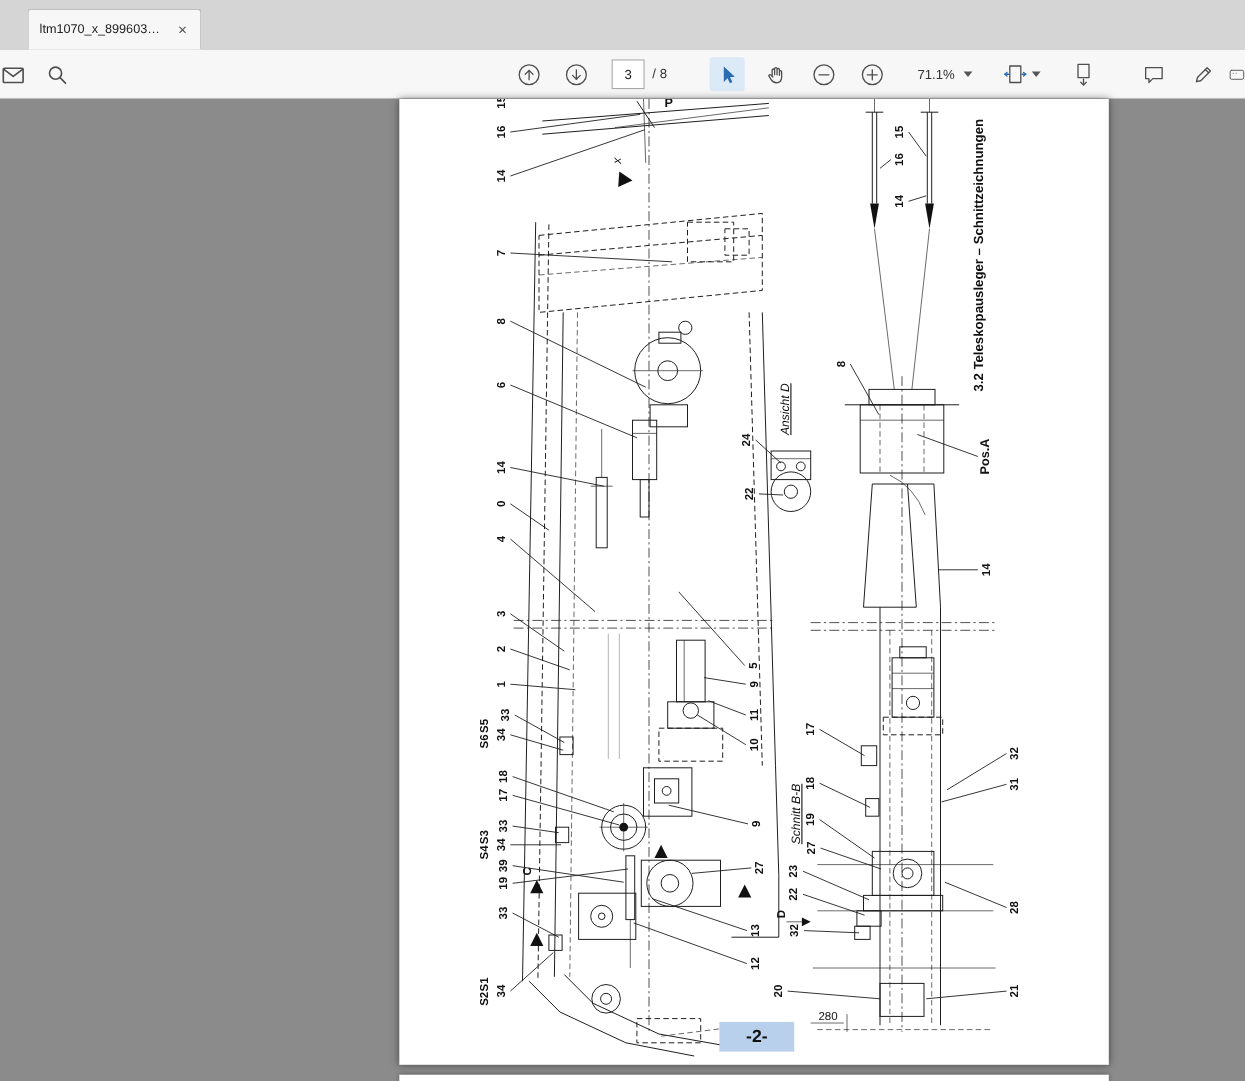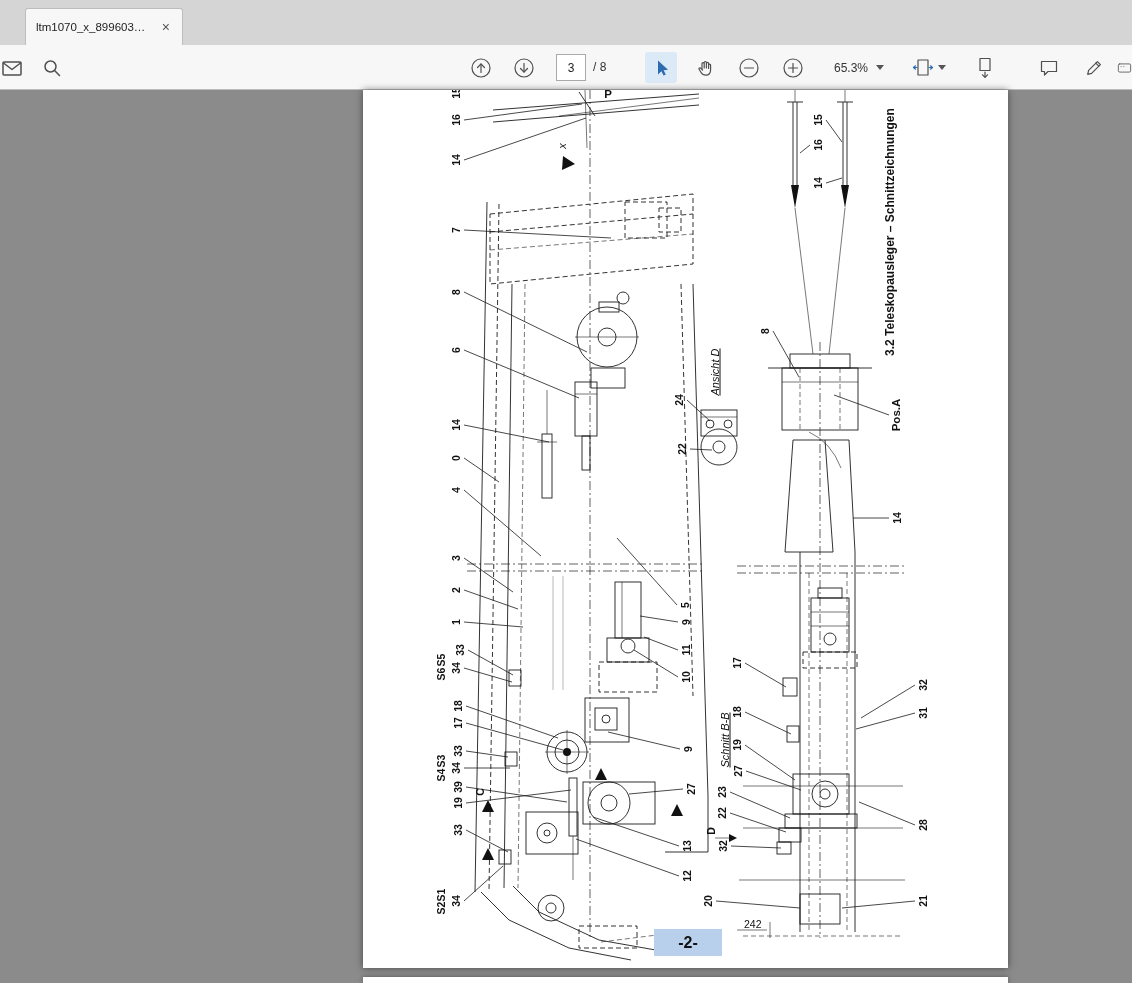--- a/index.html
+++ b/index.html
@@ -103,21 +103,21 @@
   </div>
   <div class="tbtn" style="left:777px">
     <svg class="ic ic-thin" width="22" height="22" viewBox="0 0 22 22">
         <circle cx="11" cy="11" r="9"></circle>
         <line x1="6.5" y1="11" x2="15.5" y2="11"></line>
         <line x1="11" y1="6.5" x2="11" y2="15.5"></line>
       </svg>
   </div>
 
   <div class="zoom-combo">
-    <span>65.3%</span>
+    <span>71.1%</span>
     <span class="caret"></span>
   </div>
 
   <div class="combo-btn" style="left:912px">
     <svg class="ic ic-thin" width="22" height="20" viewBox="0 0 22 20">
         <rect x="6" y="2" width="10" height="15"></rect>
         <line x1="1.5" y1="9.5" x2="5" y2="9.5" style="stroke:#2b6cb0"></line>
         <polyline points="3.5,7.8 1.5,9.5 3.5,11.2" style="stroke:#2b6cb0"></polyline>
         <line x1="17" y1="9.5" x2="20.5" y2="9.5" style="stroke:#2b6cb0"></line>
         <polyline points="18.5,7.8 20.5,9.5 18.5,11.2" style="stroke:#2b6cb0"></polyline>
@@ -405,17 +405,17 @@
         <div class="callout" style="left: 359px; top: 723px; transform: translate(-50%, -50%) rotate(-90deg);">22</div>
         <div class="callout" style="left: 360px; top: 756px; transform: translate(-50%, -50%) rotate(-90deg);">32</div>
         <div class="callout" style="left: 560px; top: 595px; transform: translate(-50%, -50%) rotate(-90deg);">32</div>
         <div class="callout" style="left: 560px; top: 623px; transform: translate(-50%, -50%) rotate(-90deg);">31</div>
         <div class="callout" style="left: 560px; top: 735px; transform: translate(-50%, -50%) rotate(-90deg);">28</div>
         <div class="callout" style="left: 560px; top: 811px; transform: translate(-50%, -50%) rotate(-90deg);">21</div>
       </div>
 
     <div class="side-title">3.2 Teleskopausleger – Schnittzeichnungen</div>
     <div class="footer-page">-2-</div>
-    <div class="dim-label">242</div>
+    <div class="dim-label">280</div>
   </div>
 
   <div class="next-page-strip"></div>
 </div>
 
 </body></html>

